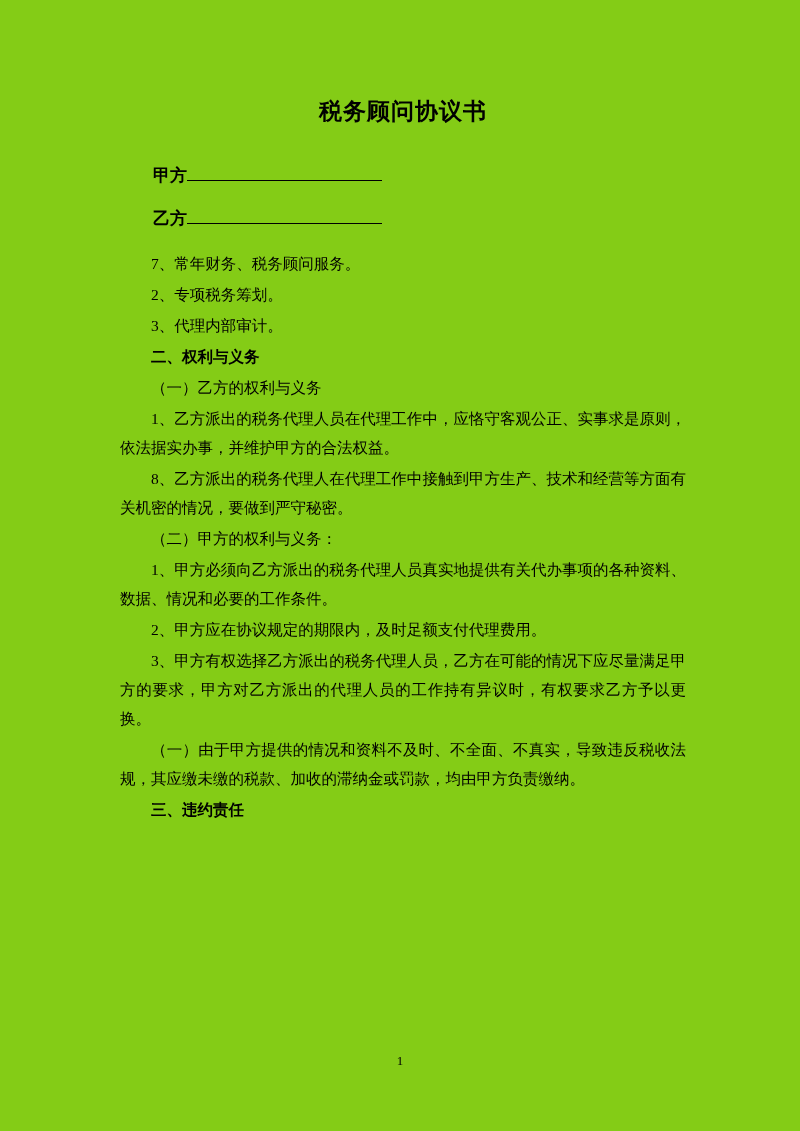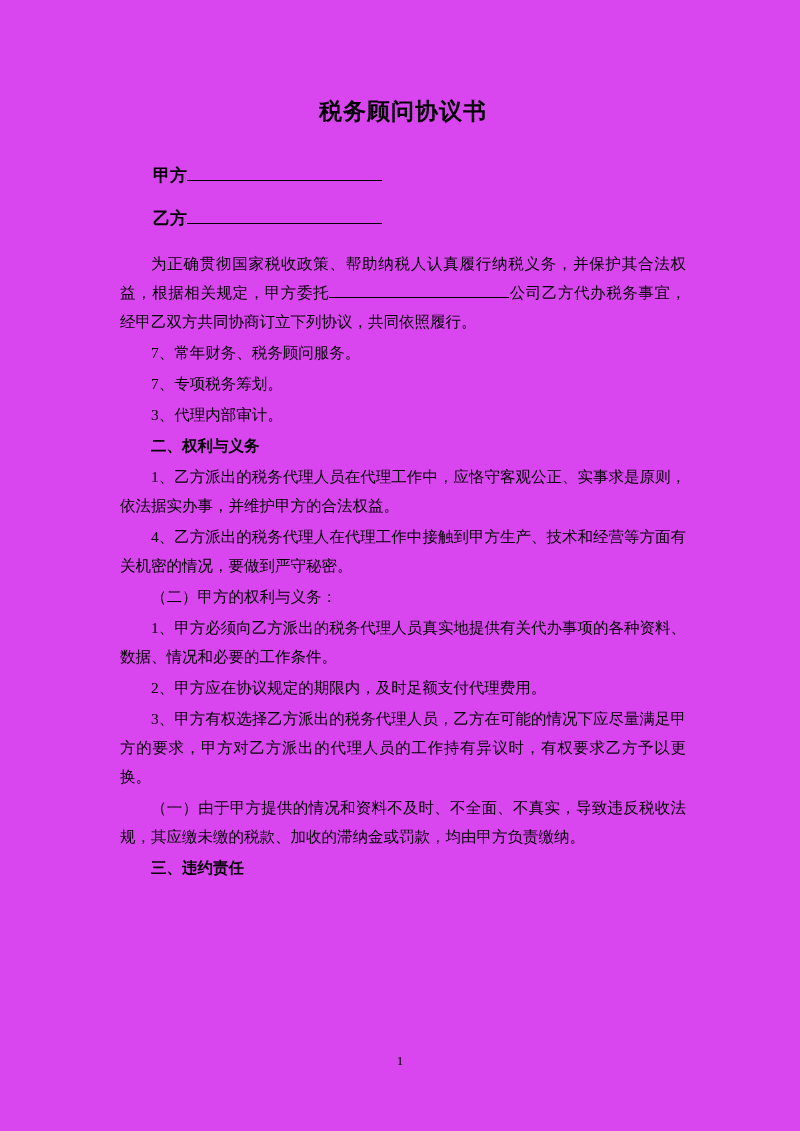--- a/index.html
+++ b/index.html
@@ -1,21 +1,21 @@
 <!DOCTYPE html>
 <html><head>
 <meta charset="utf-8">
 <style>
   * { margin: 0; padding: 0; box-sizing: border-box; }
   html, body { background: #ffffff; }
   .page {
     width: 800px;
     height: 1131px;
     margin: 0 auto;
-    background: #d946ef;
+    background: #84cc16;
     position: relative;
     padding: 96px 114px 0 120px;
     font-family: "Liberation Serif", serif;
     color: #000000;
     overflow: hidden;
   }
   .title {
     text-align: center;
     font-family: "Liberation Sans", sans-serif;
     font-size: 23px;
@@ -73,30 +73,30 @@
   <div class="party-line">
     <span class="party-label">甲方</span><span class="blank party-blank"></span>
   </div>
 
   <div class="party-line">
     <span class="party-label">乙方</span><span class="blank party-blank"></span>
   </div>
 
   <div class="body-text">
 
-    <p class="para"><span>为正确贯彻国家税收政策、帮助纳税人认真履行纳税义务，并保护其合法权益，根据相关规定，甲方委托</span><span class="blank inline-blank"></span><span>公司乙方代办税务事宜，经甲乙双方共同协商订立下列协议，共同依照履行。</span></p>
 
     <div>
 
         <p class="para">7、常年财务、税务顾问服务。</p>
-        <p class="para">7、专项税务筹划。</p>
+        <p class="para">2、专项税务筹划。</p>
         <p class="para">3、代理内部审计。</p>
         <p class="para bold">二、权利与义务</p>
+        <p class="para">（一）乙方的权利与义务</p>
         <p class="para">1、乙方派出的税务代理人员在代理工作中，应恪守客观公正、实事求是原则，依法据实办事，并维护甲方的合法权益。</p>
-        <p class="para">4、乙方派出的税务代理人在代理工作中接触到甲方生产、技术和经营等方面有关机密的情况，要做到严守秘密。</p>
+        <p class="para">8、乙方派出的税务代理人在代理工作中接触到甲方生产、技术和经营等方面有关机密的情况，要做到严守秘密。</p>
         <p class="para">（二）甲方的权利与义务：</p>
         <p class="para">1、甲方必须向乙方派出的税务代理人员真实地提供有关代办事项的各种资料、数据、情况和必要的工作条件。</p>
         <p class="para">2、甲方应在协议规定的期限内，及时足额支付代理费用。</p>
         <p class="para">3、甲方有权选择乙方派出的税务代理人员，乙方在可能的情况下应尽量满足甲方的要求，甲方对乙方派出的代理人员的工作持有异议时，有权要求乙方予以更换。</p>
         <p class="para">（一）由于甲方提供的情况和资料不及时、不全面、不真实，导致违反税收法规，其应缴未缴的税款、加收的滞纳金或罚款，均由甲方负责缴纳。</p>
         <p class="para bold">三、违约责任</p>
       </div>
 
   </div>
 

